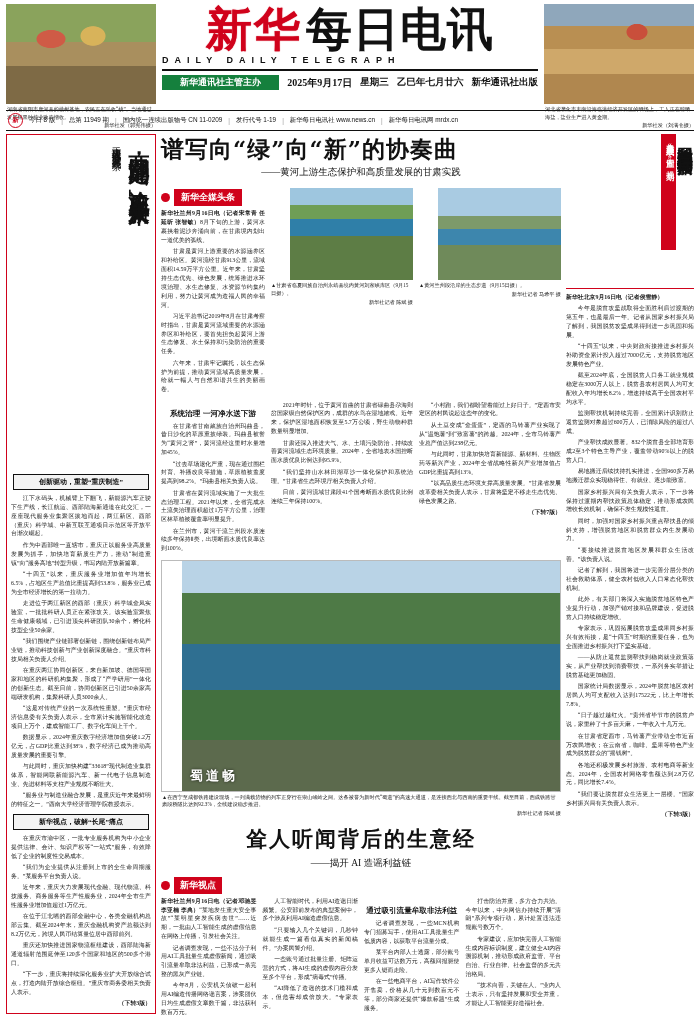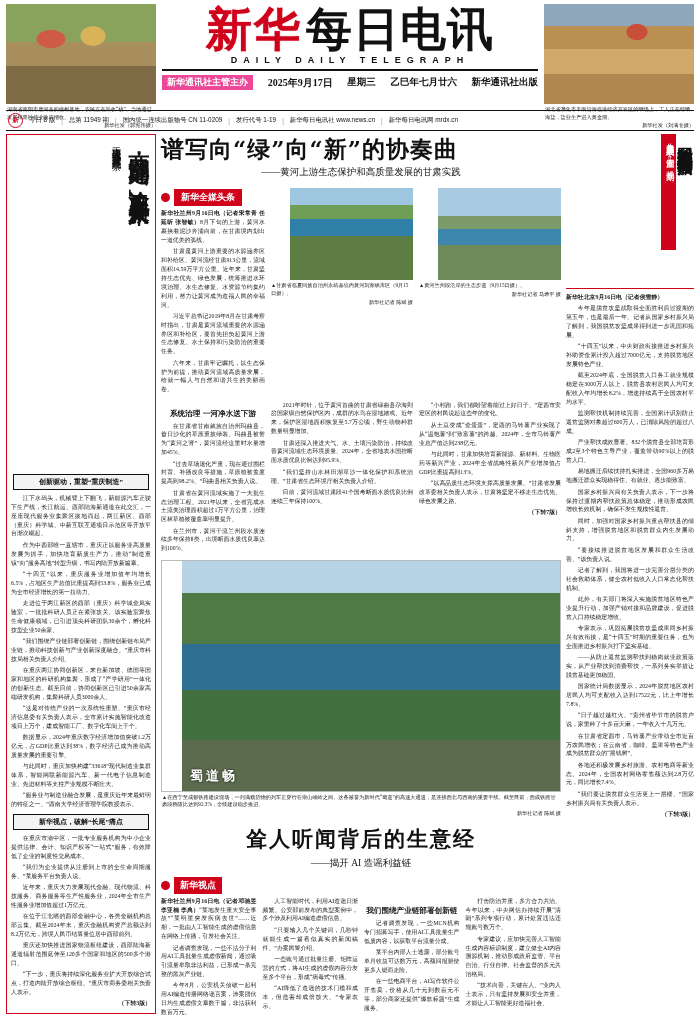--- a/index.html
+++ b/index.html
@@ -21,34 +21,34 @@
       radial-gradient(ellipse at 58% 32%, #d8b35a 0 12px, transparent 13px),
       linear-gradient(#8aa35c 0 38%, #a98f5e 38% 62%, #7e6a45 62% 100%);
   }
   .mh-right .img{
     background:
       radial-gradient(ellipse at 62% 28%, #c94f3b 0 10px, transparent 11px),
       linear-gradient(#8fa7bb 0 22%, #b98f52 22% 45%, #cfa86a 45% 70%, #b0874f 70% 100%);
   }
   .mh-cap{font-size:5.2px;line-height:1.45;color:#222;padding:2px 1px 0 1px;}
   .mh-credit{font-size:5.2px;color:#222;text-align:right;padding-top:1px;}
-  .mh-center{flex:1;display:flex;flex-direction:column;align-items:center;justify-content:flex-start;padding:0 6px;}
+  .mh-center{flex:1;display:flex;flex-direction:column;align-items:flex-start;justify-content:flex-start;padding:0 6px;}
   .title-row{display:flex;align-items:center;justify-content:center;width:100%;margin-top:2px;}
   .t-red{
     font-family:"DejaVu Serif", serif;
     font-weight:bold;color:#d0021b;font-size:46px;line-height:1;letter-spacing:2px;
     text-shadow:0 0 1px #d0021b;
   }
   .t-black{
     font-family:"DejaVu Serif", serif;
     font-weight:bold;color:#111;font-size:46px;line-height:1;letter-spacing:1px;margin-left:4px;
   }
   .pinyin{font-family:"Liberation Sans",sans-serif;font-size:9px;letter-spacing:6px;color:#111;margin-top:3px;font-weight:bold;}
   .mh-sub{display:flex;align-items:center;justify-content:space-between;width:100%;margin-top:4px;font-size:9.5px;font-weight:bold;}
-  .mh-sub .red-tag{background:#ec4899;color:#fff;padding:1px 5px;font-size:9px;}
+  .mh-sub .red-tag{background:#15803d;color:#fff;padding:1px 18px;font-size:9px;}
   .mh-sub .date{font-size:10px;}
   .mh-sub .pub{font-size:9.5px;}
   .rule-line{height:2px;background:#111;margin:3px 6px 0 6px;}
 
   
   .infobar{
     display:flex;align-items:center;gap:6px;
     border-top:1px solid #111;border-bottom:1px solid #111;
     margin:2px 6px 0 6px;padding:2px 2px;font-size:6.4px;
     font-family:"Liberation Sans",sans-serif;
@@ -324,21 +324,21 @@
           <p>今年8月，公安机关侦破一起利用AI编造传播网络谣言案，涉案团伙日均生成虚假文章数千篇，非法获利数百万元。</p>
 
         </div>
         <div style="flex:1;" class="body-text">
           <p>人工智能时代，利用AI造谣日渐频繁。公安部前发布的典型案例中，多个涉及利用AI编造虚假信息。</p>
           <p>“只要输入几个关键词，几秒钟就能生成一篇看似真实的新闻稿件。”办案民警介绍。</p>
           <p>一些账号通过批量注册、矩阵运营的方式，将AI生成的虚假内容分发至多个平台，形成“病毒式”传播。</p>
           <p>“AI降低了造谣的技术门槛和成本，但危害却成倍放大。”专家表示。</p>
         </div>
         <div style="flex:1;" class="body-text">
-          <div class="sub-h">我们围绕产业链部署创新链</div>
+          <div class="sub-h">通过吸引流量牟取非法利益</div>
           <p>记者调查发现，一些MCN机构专门招募写手，使用AI工具批量生产低质内容，以获取平台流量分成。</p>
           <p>某平台内部人士透露，部分账号单月收益可达数万元，高额回报驱使更多人铤而走险。</p>
           <p>在一些电商平台，AI写作软件公开售卖，价格从几十元到数百元不等，部分商家还提供“爆款标题”生成服务。</p>
           <p>“需要从源头加强治理，压实平台主体责任。”中国政法大学相关专家建议。</p>
         </div>
         <div style="flex:1;" class="body-text">
           <p>打击防治并重，多方合力共治。今年以来，中央网信办持续开展“清朗”系列专项行动，累计处置违法违规账号数万个。</p>
           <p>专家建议，应加快完善人工智能生成内容标识制度，建立健全AI内容溯源机制，推动形成政府监管、平台自治、行业自律、社会监督的多元共治格局。</p>
           <p>“技术向善，关键在人。”业内人士表示，只有坚持发展和安全并重，才能让人工智能更好造福社会。</p>
         </div>

